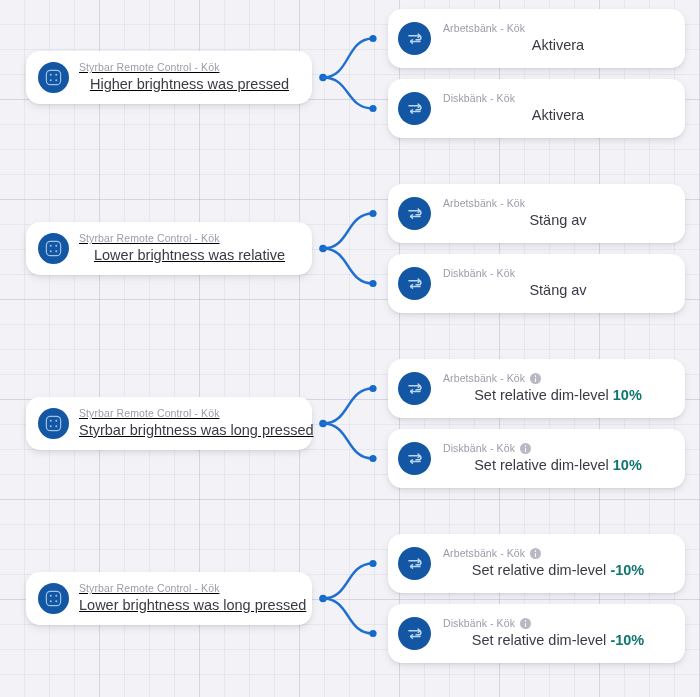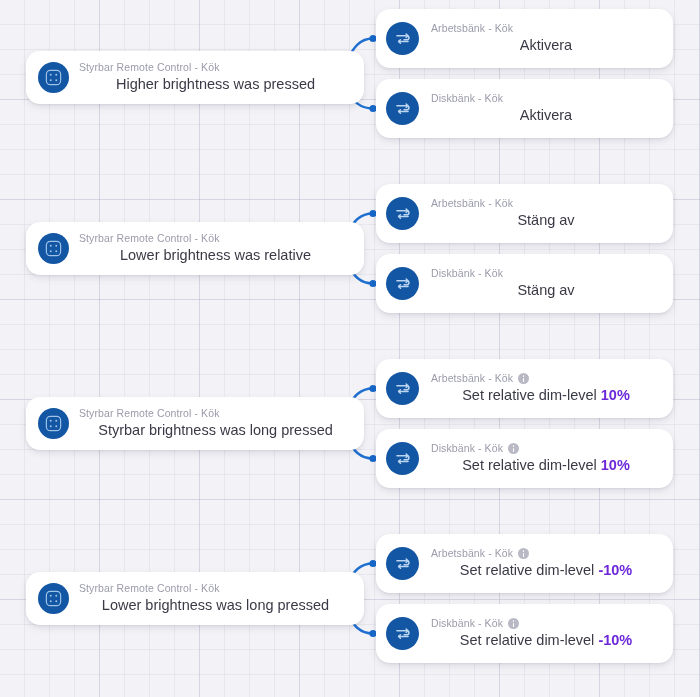--- a/index.html
+++ b/index.html
@@ -60,27 +60,28 @@
     background: #ffffff;
     border-radius: 14px;
     box-shadow: 0 3px 7px rgba(60,60,90,0.13), 0 1px 2px rgba(60,60,90,0.08);
     display: flex;
     align-items: center;
   }
 
   
   .node.trigger {
     left: 26px;
-    width: 338px;
+    width: 286px;
     height: 53px;
     padding: 0 12px 0 12px;
+    text-decoration: underline;
   }
   
   .node.action {
-    left: 376px;
+    left: 388px;
     width: 297px;
     height: 59px;
     padding: 0 12px 0 10px;
   }
 
   .node-icon {
     flex: 0 0 auto;
     border-radius: 50%;
     background: #1356a3;
     display: flex;
@@ -119,21 +120,21 @@
   .node-title {
     font-size: 14.5px;
     line-height: 19px;
     color: #3a3a46;
     white-space: nowrap;
     margin-top: 1px;
     text-align: center;
   }
   .node-title .emph {
     font-weight: bold;
-    color: #6d28d9;
+    color: #0f766e;
   }
 
   .info-icon {
     display: inline-block;
     width: 11px;
     height: 11px;
     border-radius: 50%;
     background: #b9b9c6;
     position: relative;
     flex: 0 0 auto;

